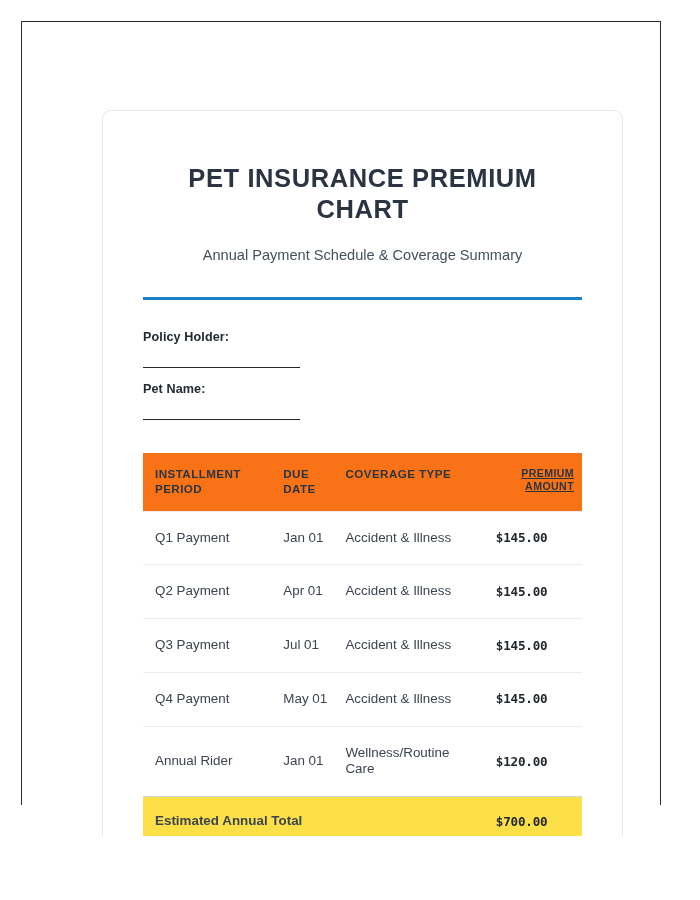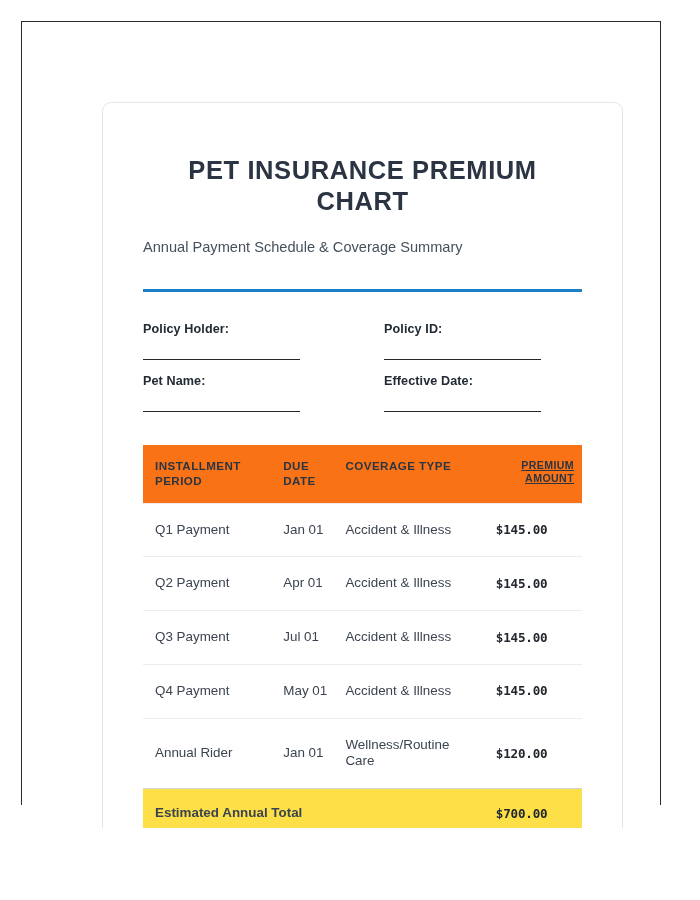--- a/index.html
+++ b/index.html
@@ -25,21 +25,21 @@
     border: 1px solid #2b2b2b;
     border-bottom: none;
     box-sizing: border-box;
     background: #ffffff;
   }
 
   
   .doc-card {
     position: absolute;
     left: 80px;
-    top: 80px;
+    top: 88px;
     width: 521px;
     height: 726px;
     box-sizing: border-box;
     background: #ffffff;
     border: 1px solid #e6e6e6;
     border-bottom: none;
     border-radius: 9px 9px 0 0;
     overflow: hidden;
   }
 
@@ -57,20 +57,21 @@
     color: #2b3442;
     text-align: center;
     line-height: 1.2;
   }
   .doc-subtitle {
     margin: 0;
     padding-top: 22px;
     font-size: 14.6px;
     font-weight: 400;
     color: #45505e;
+    text-align: center;
     line-height: 1.3;
   }
   .accent-rule {
     margin: 32px 0 0 0;
     height: 3px;
     background: #1a80c8;
     border: none;
     width: 100%;
   }
 
@@ -185,30 +186,20 @@
           <div class="field-block">
             <span class="field-label">Policy Holder:</span>
             <div class="field-line"></div>
           </div>
           <div class="field-block">
             <span class="field-label">Pet Name:</span>
             <div class="field-line"></div>
           </div>
         </div>
 
-        <div class="field-col">
-          <div class="field-block">
-            <span class="field-label">Policy ID:</span>
-            <div class="field-line"></div>
-          </div>
-          <div class="field-block">
-            <span class="field-label">Effective Date:</span>
-            <div class="field-line"></div>
-          </div>
-        </div>
 
       </div>
 
       <table class="premium-table">
         <colgroup>
           <col class="col-period">
           <col class="col-due">
           <col class="col-type">
           <col class="col-amount">
         </colgroup>

